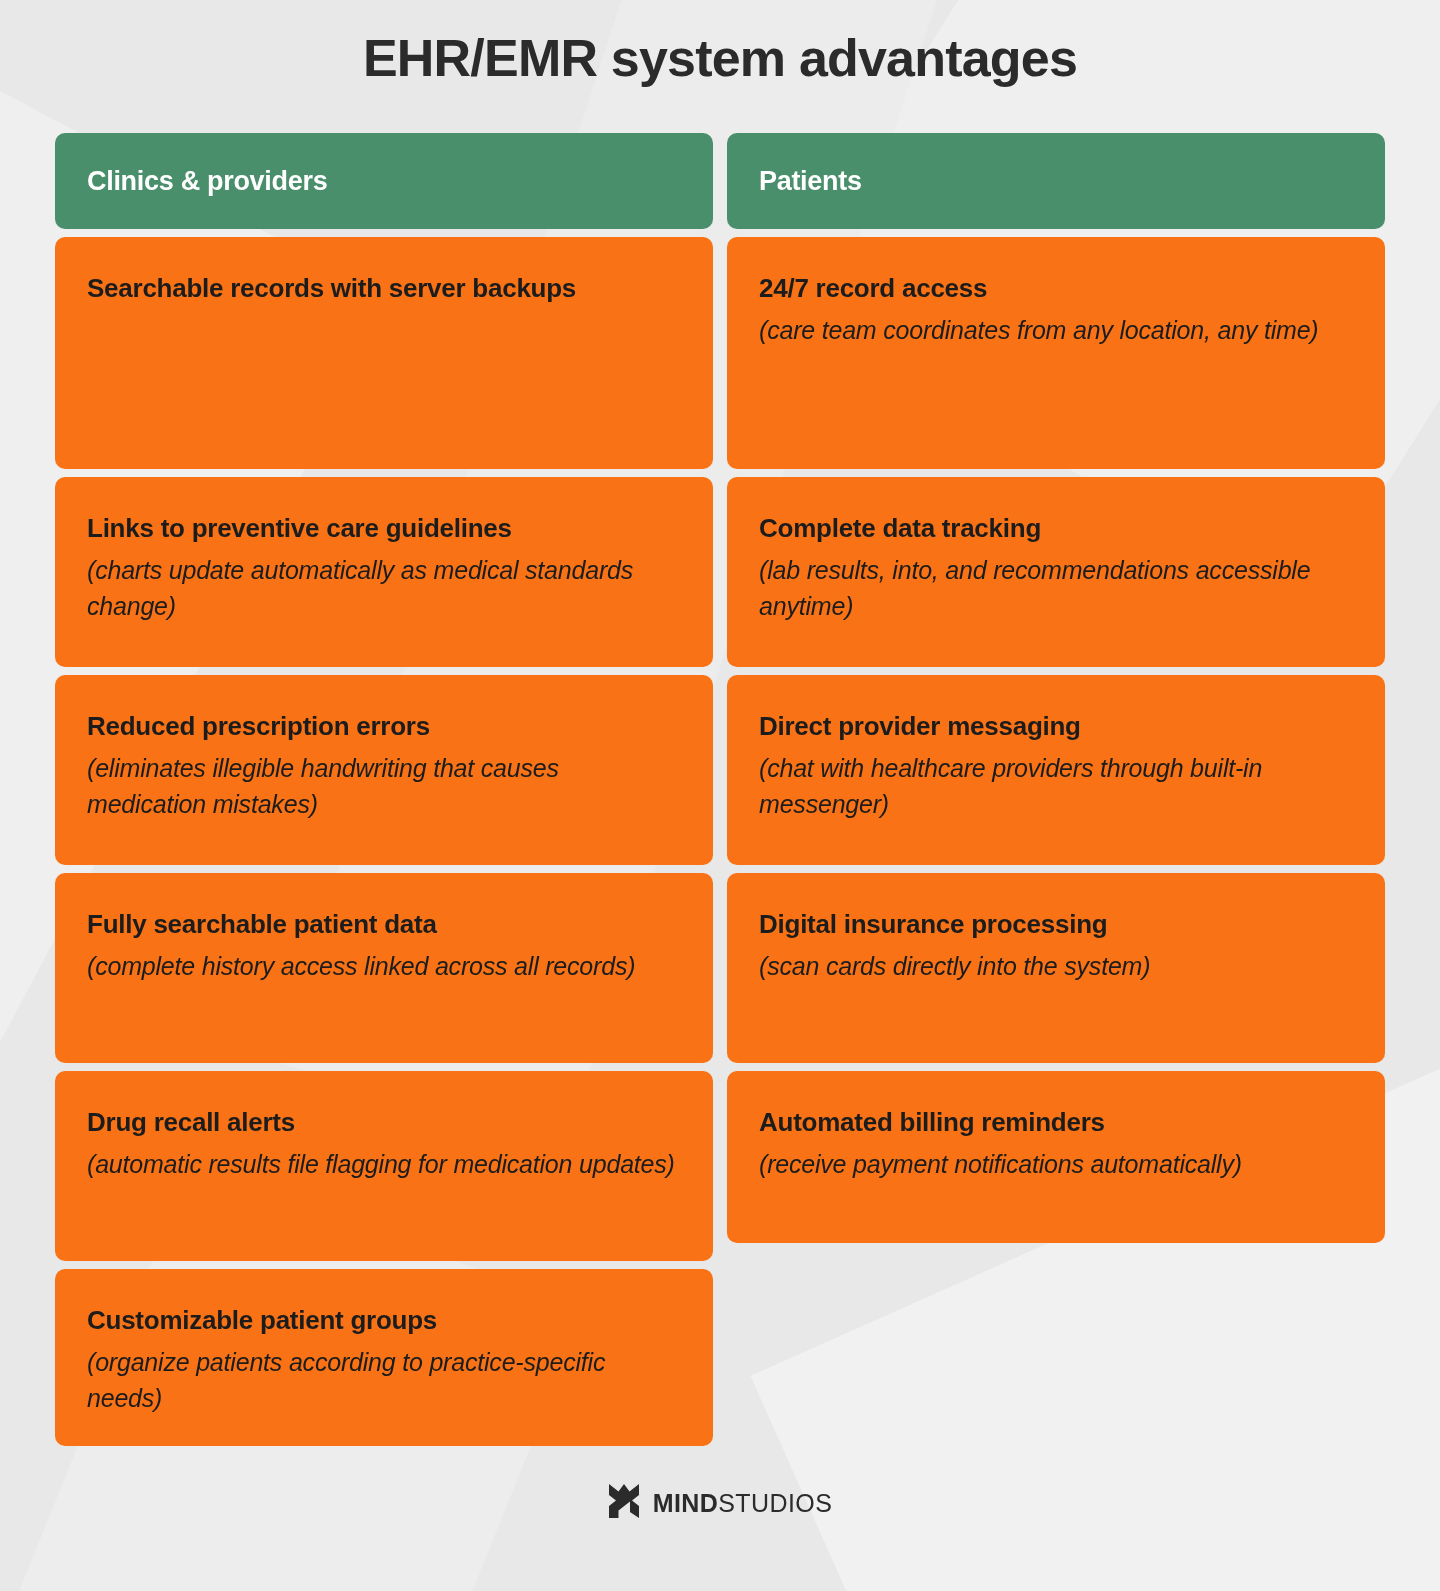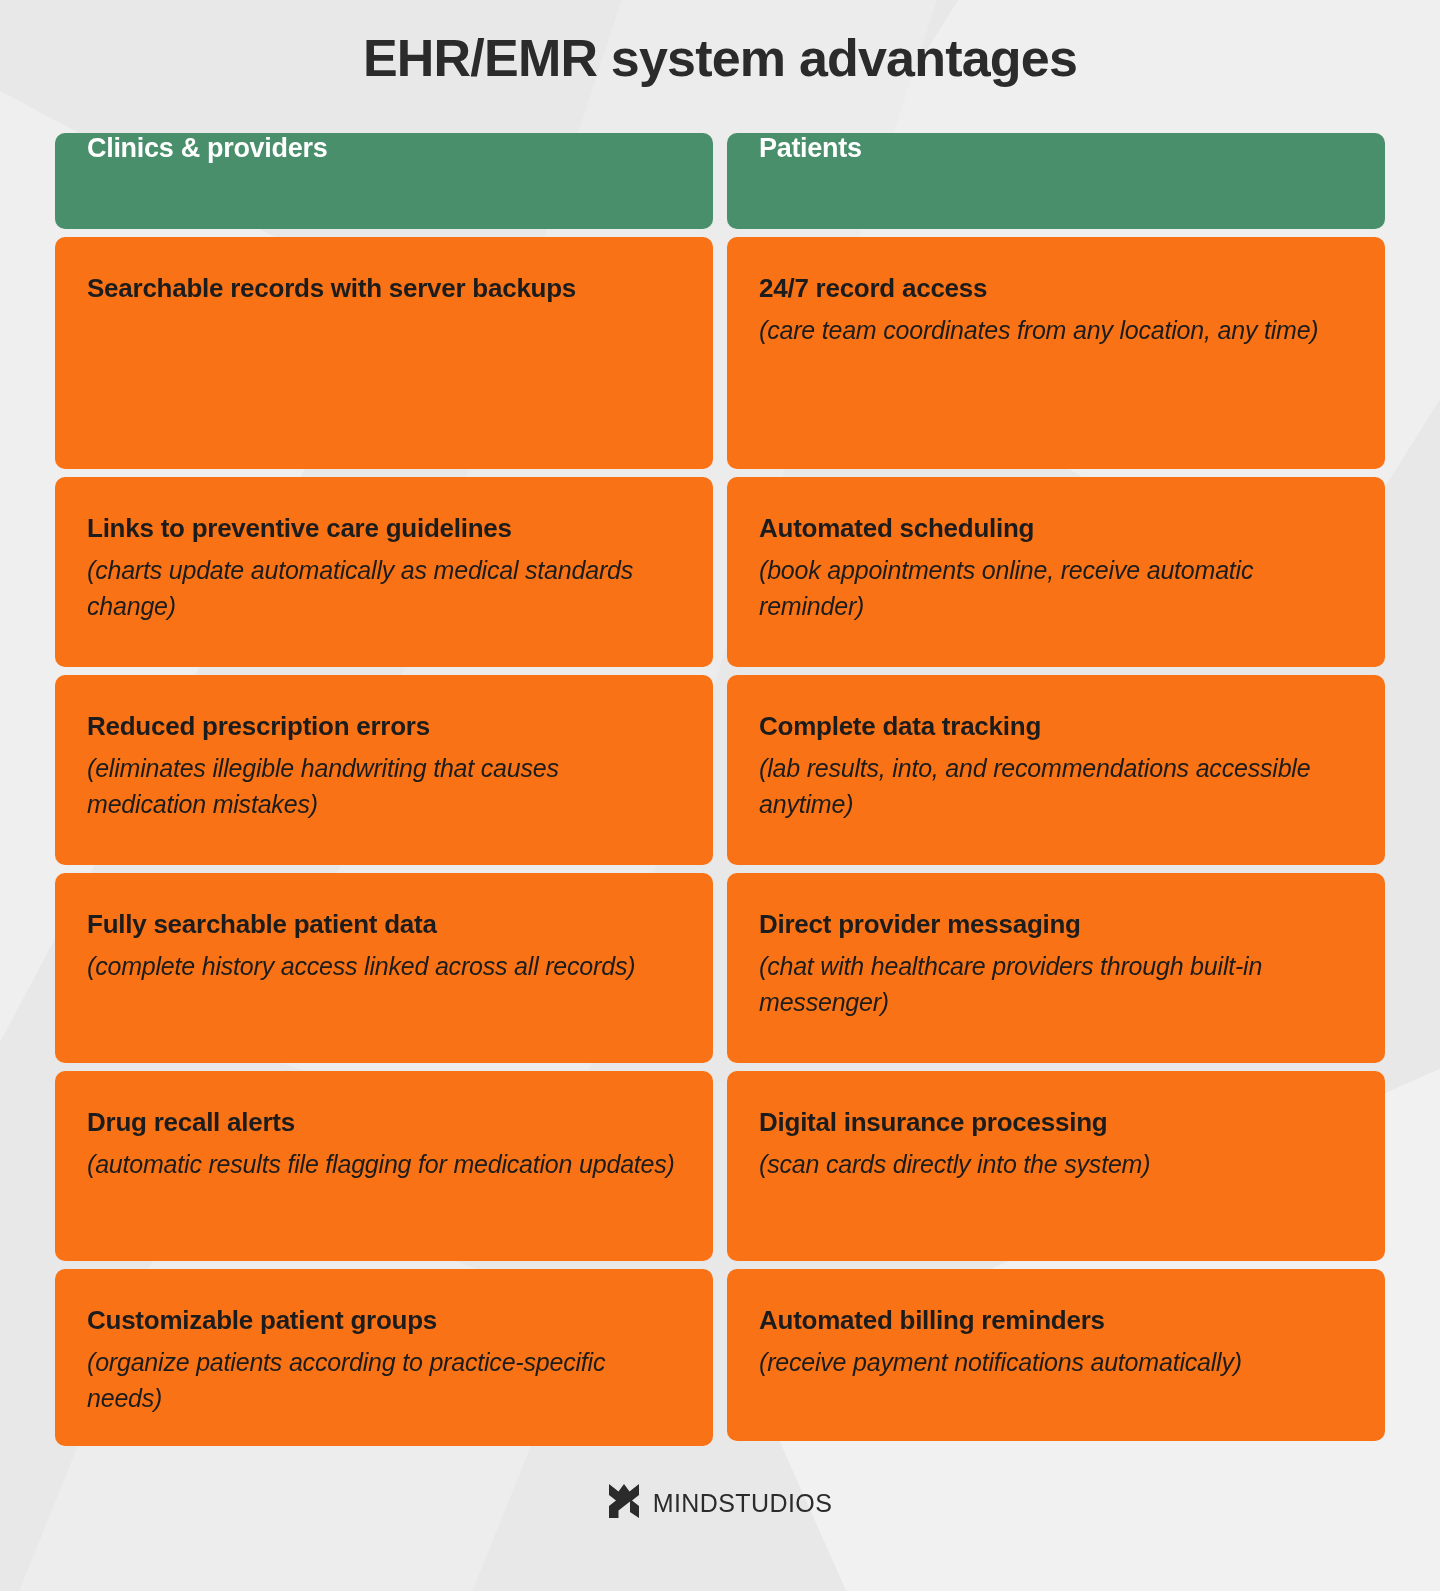--- a/index.html
+++ b/index.html
@@ -88,20 +88,21 @@
   .column {
     flex: 1 1 0;
     min-width: 0;
   }
 
   .col-header {
     background: #4a8f6c;
     border-radius: 10px;
     height: 96px;
     display: flex;
+    align-items: center;
     padding: 0 32px;
     color: #ffffff;
     font-size: 27px;
     font-weight: 700;
     letter-spacing: -0.3px;
   }
 
   .cards {
     margin-top: 8px;
     display: flex;
@@ -143,21 +144,21 @@
     gap: 13px;
     margin-top: 36px;
   }
   .logo-mark { display: block; }
   .logo-text {
     font-size: 25px;
     letter-spacing: 0.4px;
     color: #2b2b2b;
     white-space: nowrap;
   }
-  .logo-text .b { font-weight: 400; }
+  .logo-text .b { font-weight: 700; }
   .logo-text .r { font-weight: 400; }
 </style>
 </head>
 <body>
 
 <div class="bg-layer">
   <div class="band b1"></div>
   <div class="band b2"></div>
   <div class="band b3"></div>
   <div class="band b4"></div>
@@ -212,24 +213,20 @@
       <div class="col-header">
         <span>Patients</span>
       </div>
       <div class="cards">
 
         <div class="card tall">
           <div class="card-title">24/7 record access</div>
           <div class="card-desc">(care team coordinates from any location, any time)</div>
         </div>
 
-        <div class="card">
-          <div class="card-title">Automated scheduling</div>
-          <div class="card-desc">(book appointments online, receive automatic reminder)</div>
-        </div>
 
         <div class="card">
           <div class="card-title">Complete data tracking</div>
           <div class="card-desc">(lab results, into, and recommendations accessible anytime)</div>
         </div>
 
         <div class="card">
           <div class="card-title">Direct provider messaging</div>
           <div class="card-desc">(chat with healthcare providers through built-in messenger)</div>
         </div>

